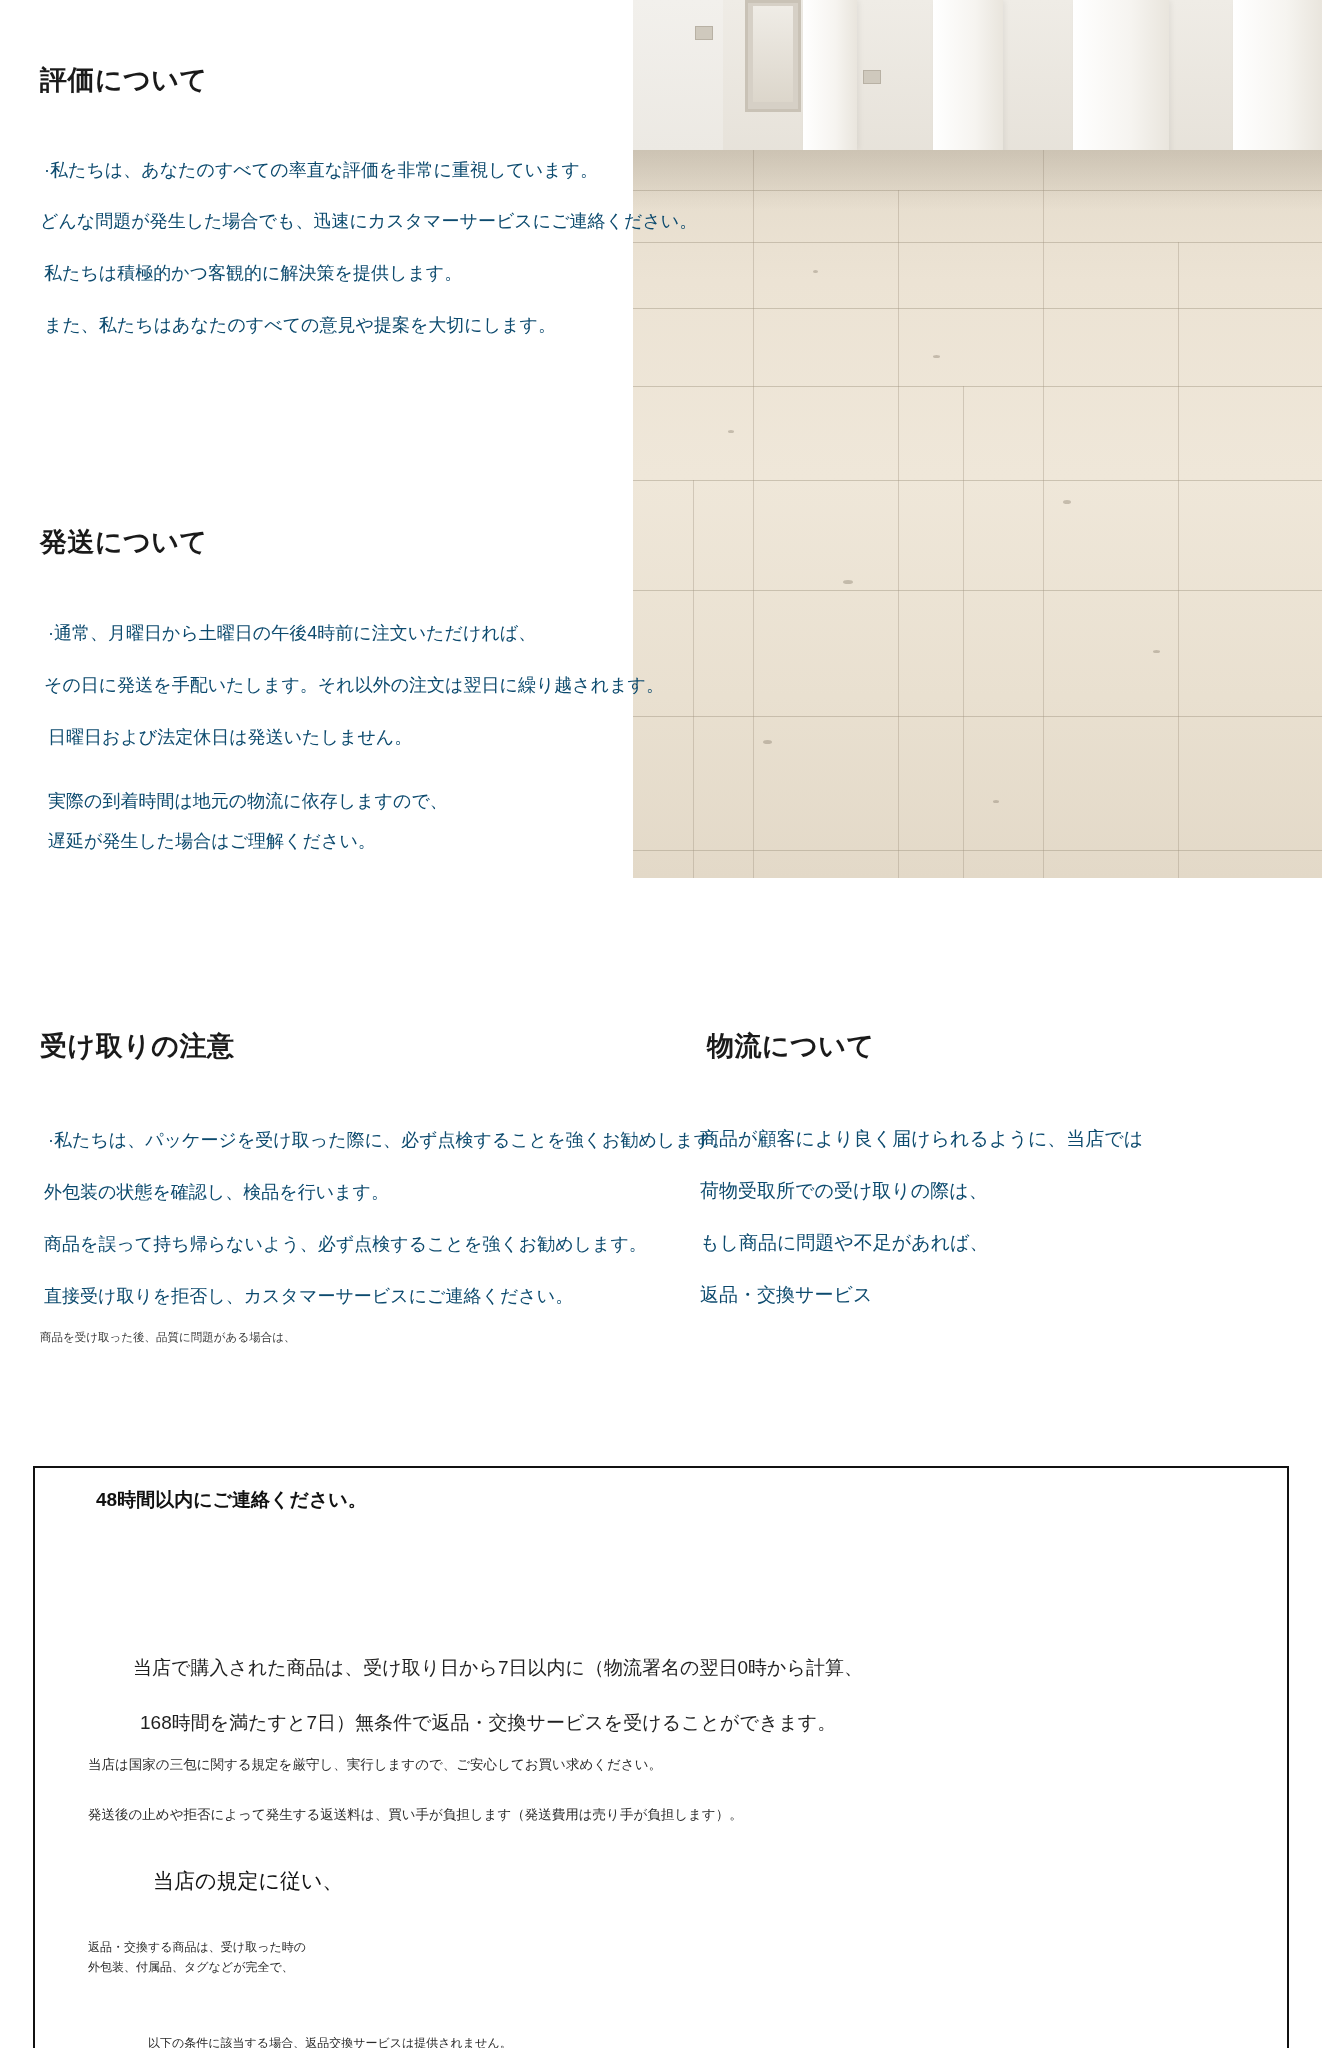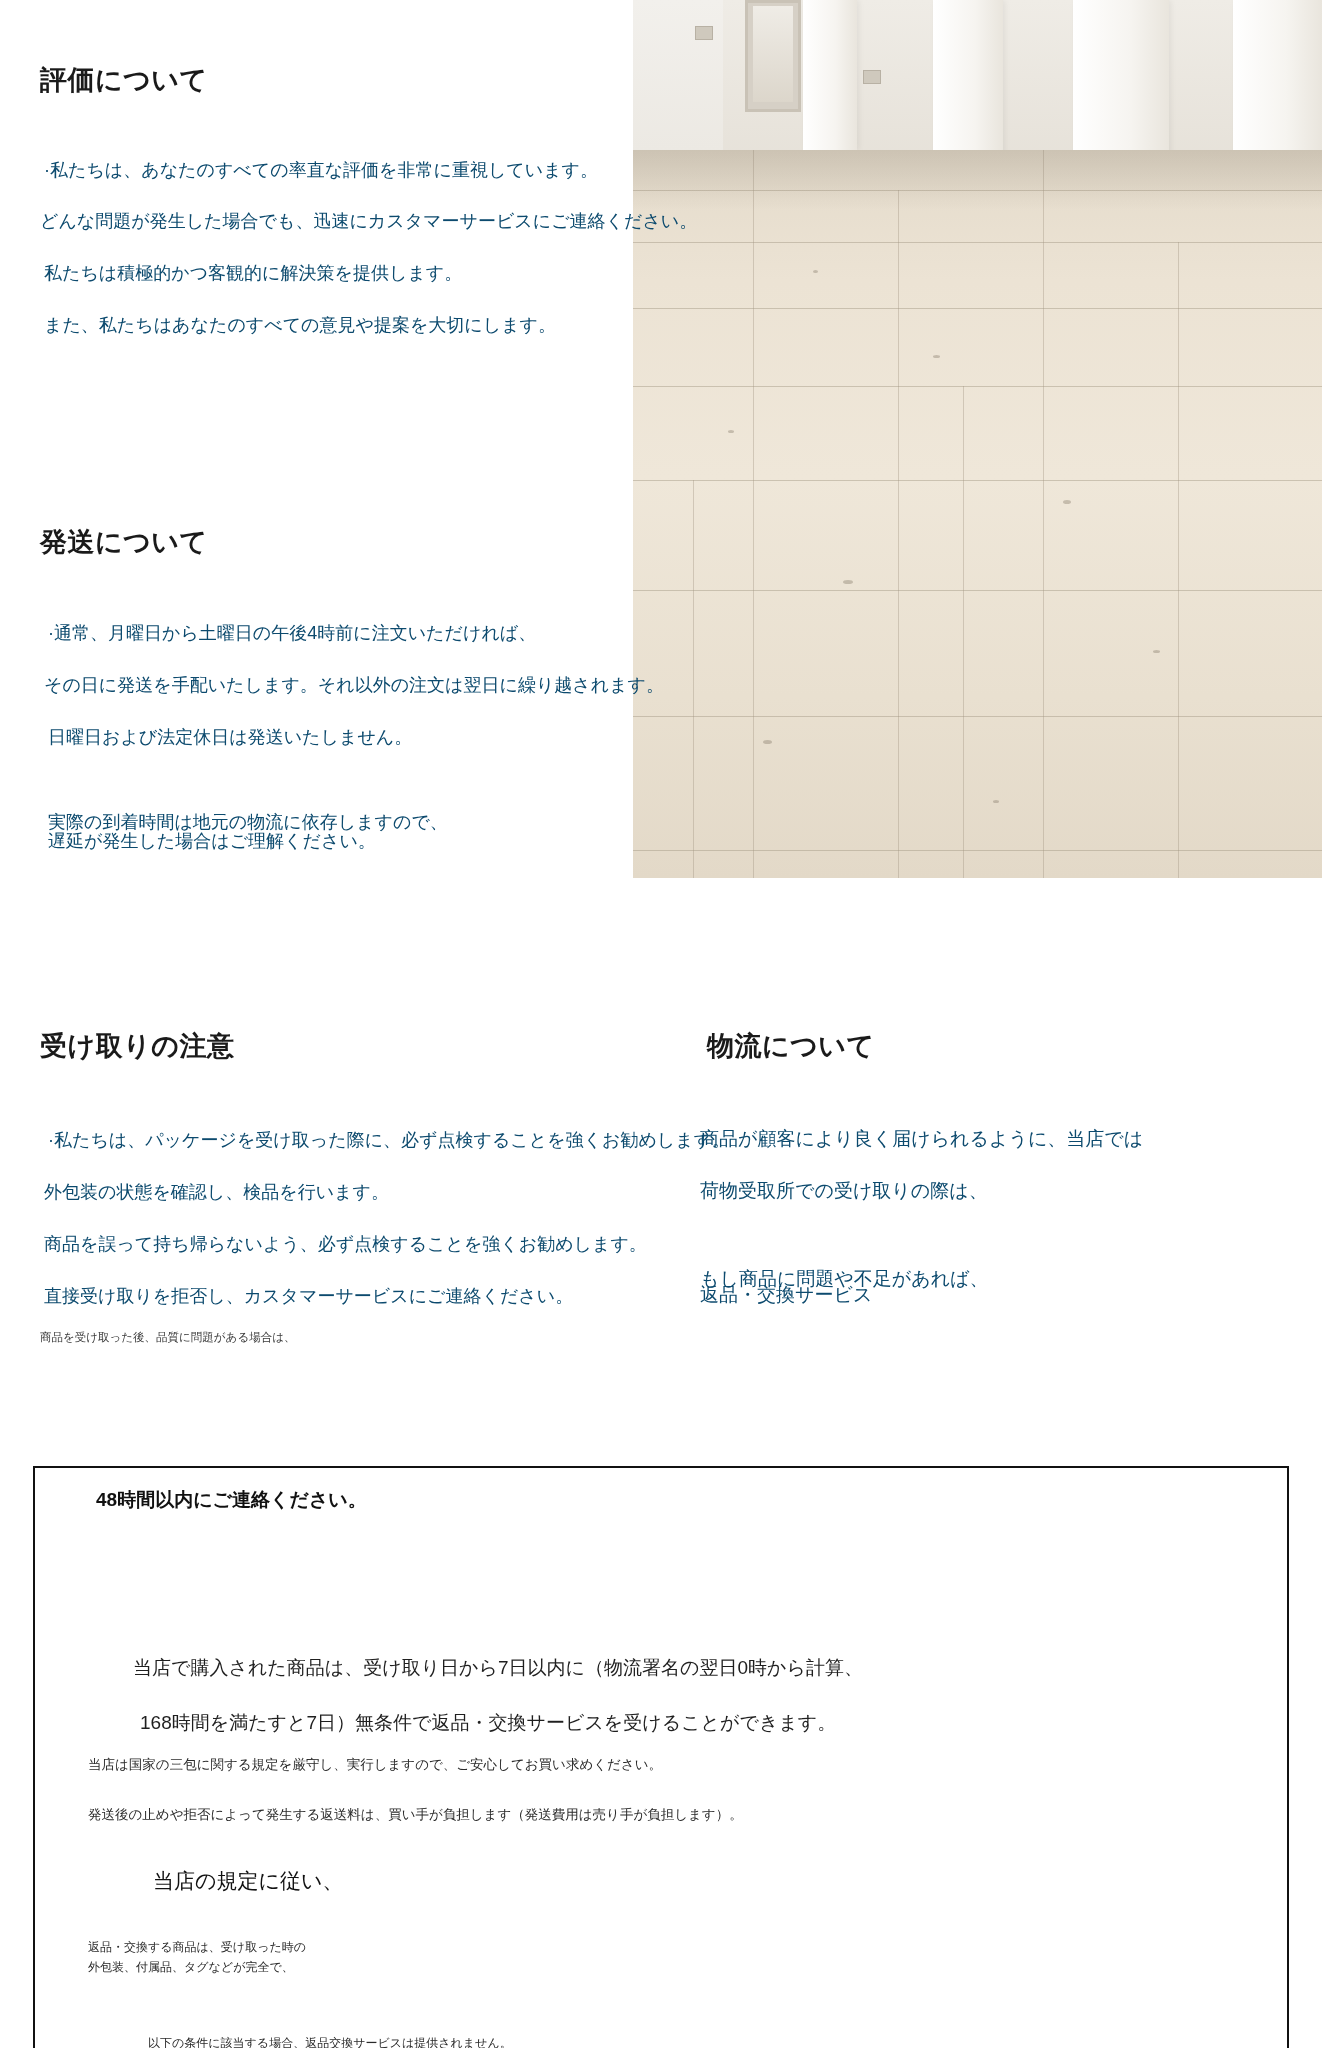--- a/index.html
+++ b/index.html
@@ -229,34 +229,34 @@
   <div class="section-title" id="rating-title">評価について</div>
   <div class="body-line" style="left:44px; top:157px;">·私たちは、あなたのすべての率直な評価を非常に重視しています。</div>
   <div class="body-line" style="left:44px; top:260px;">私たちは積極的かつ客観的に解決策を提供します。</div>
   <div class="body-line" style="left:40px; top:208px;">どんな問題が発生した場合でも、迅速にカスタマーサービスにご連絡ください。</div>
   <div class="body-line" style="left:44px; top:312px;">また、私たちはあなたのすべての意見や提案を大切にします。</div>
 
   <div class="section-title" id="shipping-title">発送について</div>
   <div class="body-line" style="left:48px; top:620px;">·通常、月曜日から土曜日の午後4時前に注文いただければ、</div>
   <div class="body-line" style="left:44px; top:672px;">その日に発送を手配いたします。それ以外の注文は翌日に繰り越されます。</div>
   <div class="body-line" style="left:48px; top:724px;">日曜日および法定休日は発送いたしません。</div>
-  <div class="body-line" style="left:48px; top:809px;">実際の到着時間は地元の物流に依存しますので、</div>
+  <div class="body-line" style="left:48px; top:788px;">実際の到着時間は地元の物流に依存しますので、</div>
   <div class="body-line" style="left:48px; top:828px;">遅延が発生した場合はご理解ください。</div>
 
   <div class="section-title" id="receive-title">受け取りの注意</div>
   <div class="body-line" style="left:48px; top:1127px;">·私たちは、パッケージを受け取った際に、必ず点検することを強くお勧めします。</div>
   <div class="body-line" style="left:44px; top:1179px;">外包装の状態を確認し、検品を行います。</div>
   <div class="body-line" style="left:44px; top:1231px;">商品を誤って持ち帰らないよう、必ず点検することを強くお勧めします。</div>
   <div class="body-line" style="left:44px; top:1283px;">直接受け取りを拒否し、カスタマーサービスにご連絡ください。</div>
   <div class="small-line" style="left:40px; top:1330px;">商品を受け取った後、品質に問題がある場合は、</div>
 
   <div class="section-title" id="logistics-title">物流について</div>
   <div class="body-line" style="left:700px; top:1125px; font-size:19px;">商品が顧客により良く届けられるように、当店では</div>
   <div class="body-line" style="left:700px; top:1177px; font-size:19px;">荷物受取所での受け取りの際は、</div>
-  <div class="body-line" style="left:700px; top:1229px; font-size:19px;margin-top:36px;">もし商品に問題や不足があれば、</div>
+  <div class="body-line" style="left:700px; top:1229px; font-size:19px;">もし商品に問題や不足があれば、</div>
   <div class="body-line" style="left:700px; top:1281px; font-size:19px;">返品・交換サービス</div>
 
   <div class="policy-box"></div>
   <div class="policy-heading">48時間以内にご連絡ください。</div>
   <div class="policy-line" style="left:133px; top:1655px;">当店で購入された商品は、受け取り日から7日以内に（物流署名の翌日0時から計算、</div>
   <div class="policy-line" style="left:140px; top:1710px;">168時間を満たすと7日）無条件で返品・交換サービスを受けることができます。</div>
   <div class="policy-line-sm" style="left:88px; top:1756px;">当店は国家の三包に関する規定を厳守し、実行しますので、ご安心してお買い求めください。</div>
   <div class="policy-line-sm" style="left:88px; top:1806px;">発送後の止めや拒否によって発生する返送料は、買い手が負担します（発送費用は売り手が負担します）。</div>
   <div class="policy-line-lg" style="left:110px; top:1867px;">当店の規定に従い、</div>
   <div class="policy-line-xs" style="left:88px; top:1939px;">返品・交換する商品は、受け取った時の</div>

